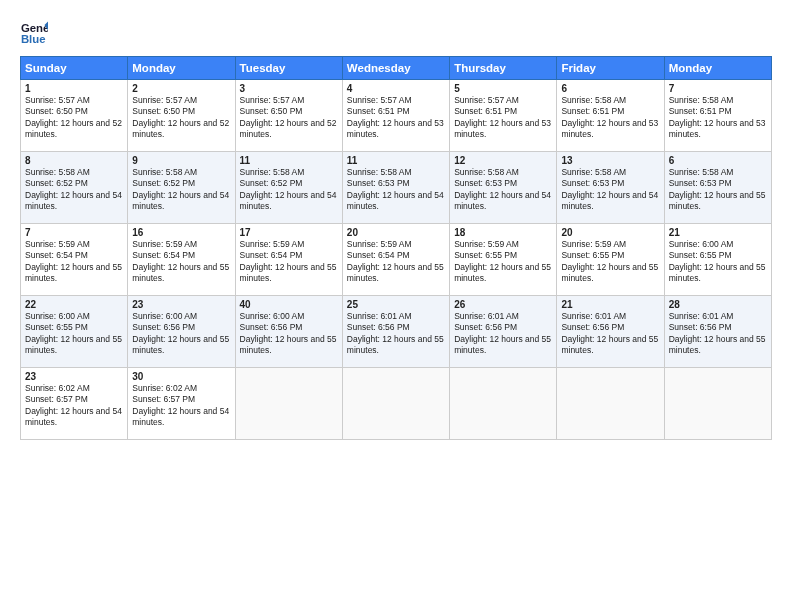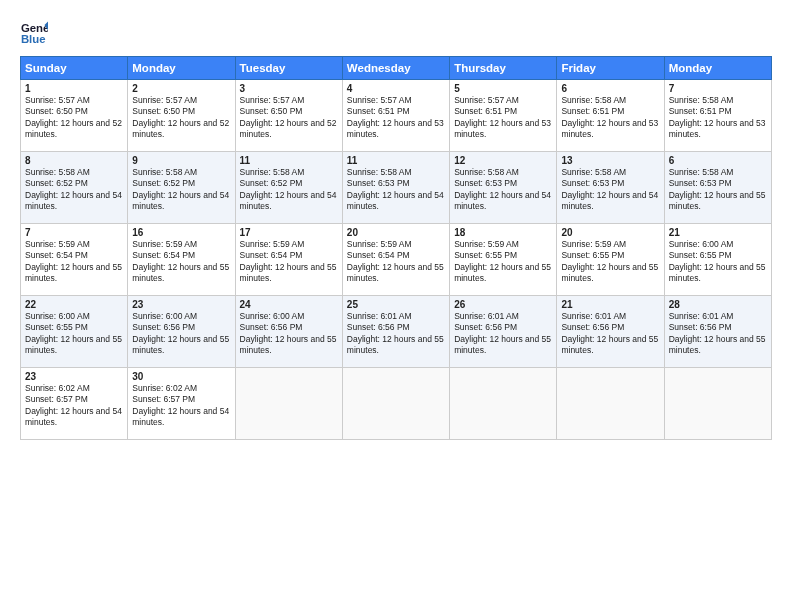--- a/index.html
+++ b/index.html
@@ -142,21 +142,21 @@
           <td><span class="day-num">16</span><span class="cell-text">Sunrise: 5:59 AM<br>Sunset: 6:54 PM<br>Daylight: 12 hours and 55 minutes.</span></td>
           <td><span class="day-num">17</span><span class="cell-text">Sunrise: 5:59 AM<br>Sunset: 6:54 PM<br>Daylight: 12 hours and 55 minutes.</span></td>
           <td><span class="day-num">20</span><span class="cell-text">Sunrise: 5:59 AM<br>Sunset: 6:54 PM<br>Daylight: 12 hours and 55 minutes.</span></td>
           <td><span class="day-num">18</span><span class="cell-text">Sunrise: 5:59 AM<br>Sunset: 6:55 PM<br>Daylight: 12 hours and 55 minutes.</span></td>
           <td><span class="day-num">20</span><span class="cell-text">Sunrise: 5:59 AM<br>Sunset: 6:55 PM<br>Daylight: 12 hours and 55 minutes.</span></td>
           <td><span class="day-num">21</span><span class="cell-text">Sunrise: 6:00 AM<br>Sunset: 6:55 PM<br>Daylight: 12 hours and 55 minutes.</span></td>
         </tr>
         <tr>
           <td><span class="day-num">22</span><span class="cell-text">Sunrise: 6:00 AM<br>Sunset: 6:55 PM<br>Daylight: 12 hours and 55 minutes.</span></td>
           <td><span class="day-num">23</span><span class="cell-text">Sunrise: 6:00 AM<br>Sunset: 6:56 PM<br>Daylight: 12 hours and 55 minutes.</span></td>
-          <td><span class="day-num">24</span><span class="cell-text">Sunrise: 6:00 AM<br>Sunset: 6:56 PM<br>Daylight: 12 hours and 55 minutes.</span></td>
+          <td><span class="day-num">40</span><span class="cell-text">Sunrise: 6:00 AM<br>Sunset: 6:56 PM<br>Daylight: 12 hours and 55 minutes.</span></td>
           <td><span class="day-num">25</span><span class="cell-text">Sunrise: 6:01 AM<br>Sunset: 6:56 PM<br>Daylight: 12 hours and 55 minutes.</span></td>
           <td><span class="day-num">26</span><span class="cell-text">Sunrise: 6:01 AM<br>Sunset: 6:56 PM<br>Daylight: 12 hours and 55 minutes.</span></td>
           <td><span class="day-num">21</span><span class="cell-text">Sunrise: 6:01 AM<br>Sunset: 6:56 PM<br>Daylight: 12 hours and 55 minutes.</span></td>
           <td><span class="day-num">28</span><span class="cell-text">Sunrise: 6:01 AM<br>Sunset: 6:56 PM<br>Daylight: 12 hours and 55 minutes.</span></td>
         </tr>
         <tr>
           <td><span class="day-num">23</span><span class="cell-text">Sunrise: 6:02 AM<br>Sunset: 6:57 PM<br>Daylight: 12 hours and 54 minutes.</span></td>
           <td><span class="day-num">30</span><span class="cell-text">Sunrise: 6:02 AM<br>Sunset: 6:57 PM<br>Daylight: 12 hours and 54 minutes.</span></td>
           <td class="empty-cell"></td>
           <td class="empty-cell"></td>

